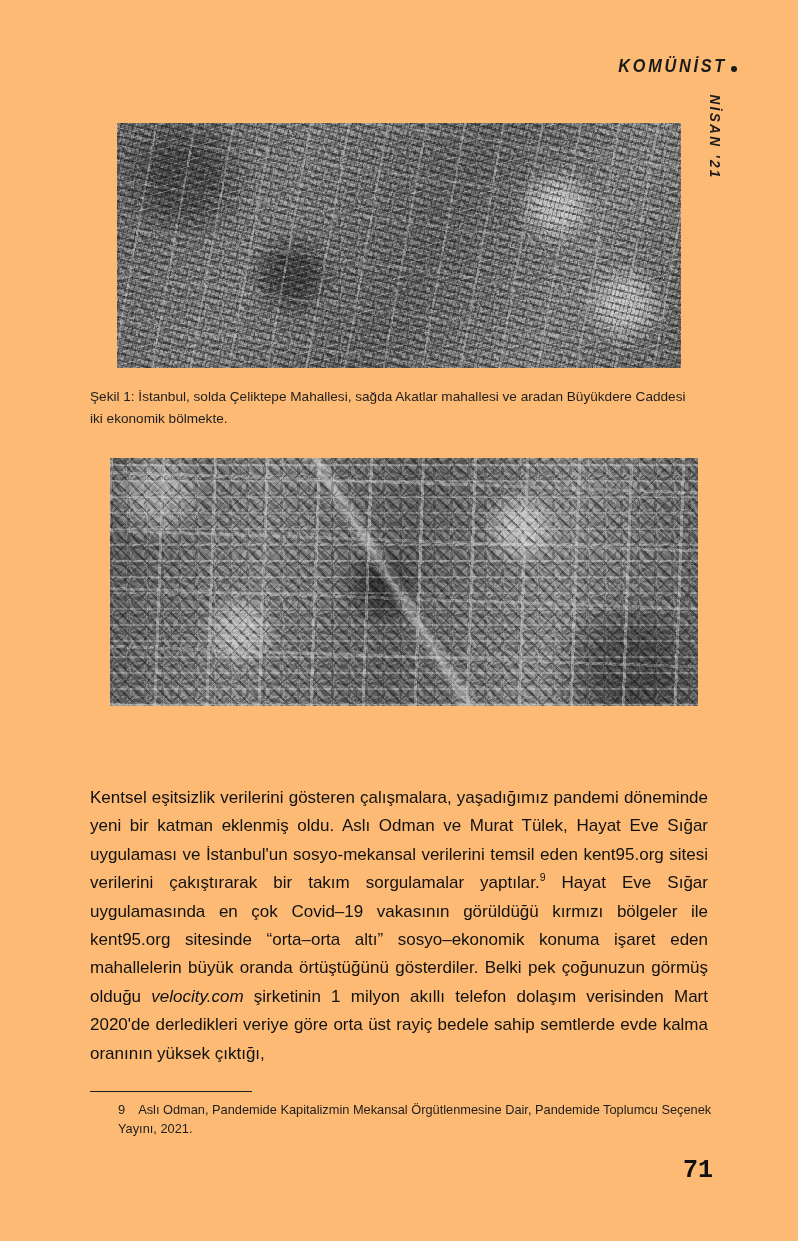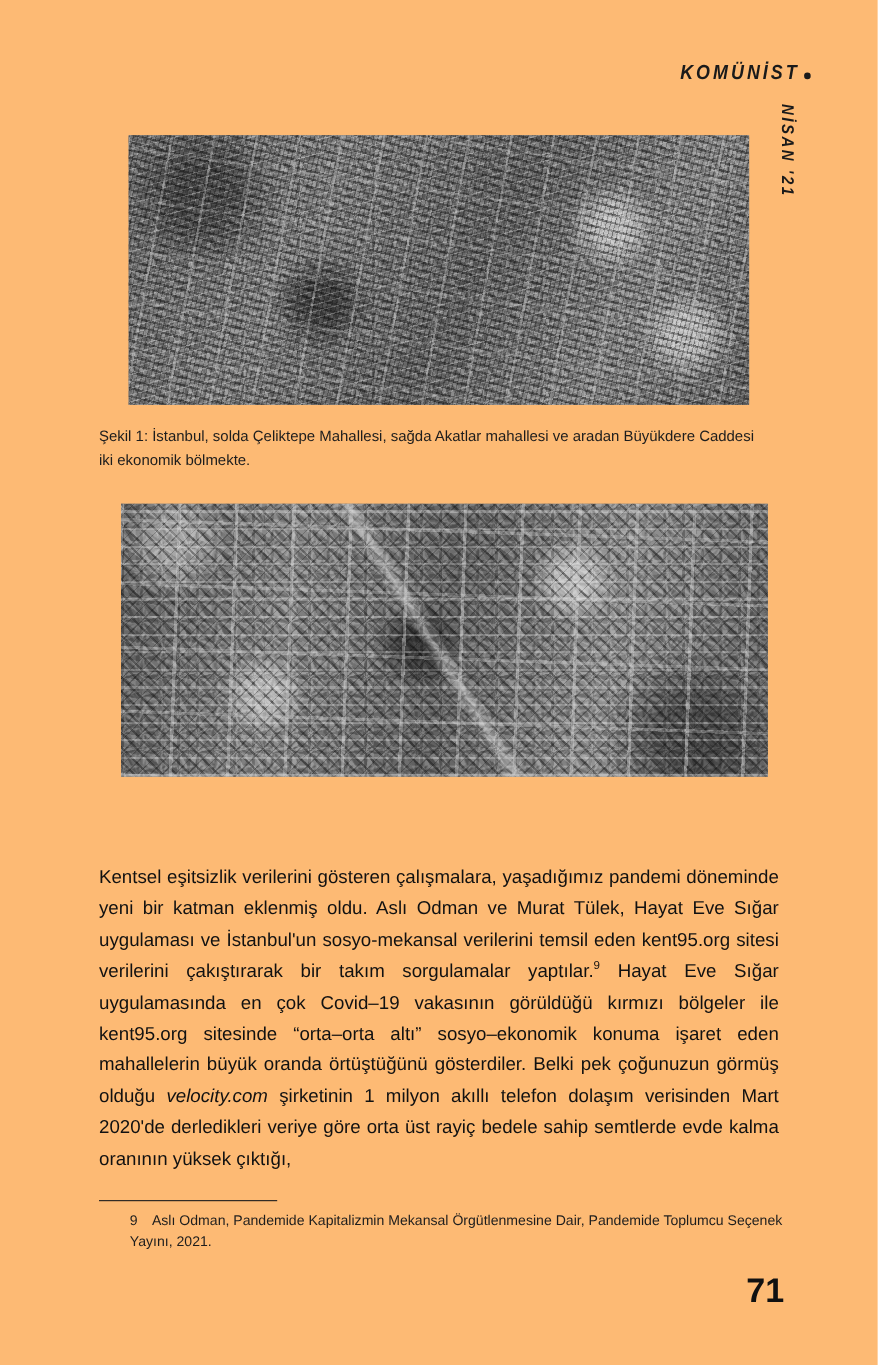--- a/index.html
+++ b/index.html
@@ -195,23 +195,23 @@
   }
   #footnote .fn-marker { margin-right: 13px; }
 
   
   #page-number {
     position: absolute;
     left: 0;
     top: 1156px;
     width: 713px;
     text-align: right;
-    font-family: Liberation Sans, sans-serif;
+    font-family: Liberation Mono, monospace;
     font-weight: bold;
-    font-size: 31px;
+    font-size: 25px;
     color: #111111;
   }
 </style>
 </head>
 <body>
 
 <div class="page">
 
   <div class="header-title">KOMÜNİST</div>
   <div class="header-dot"></div>

